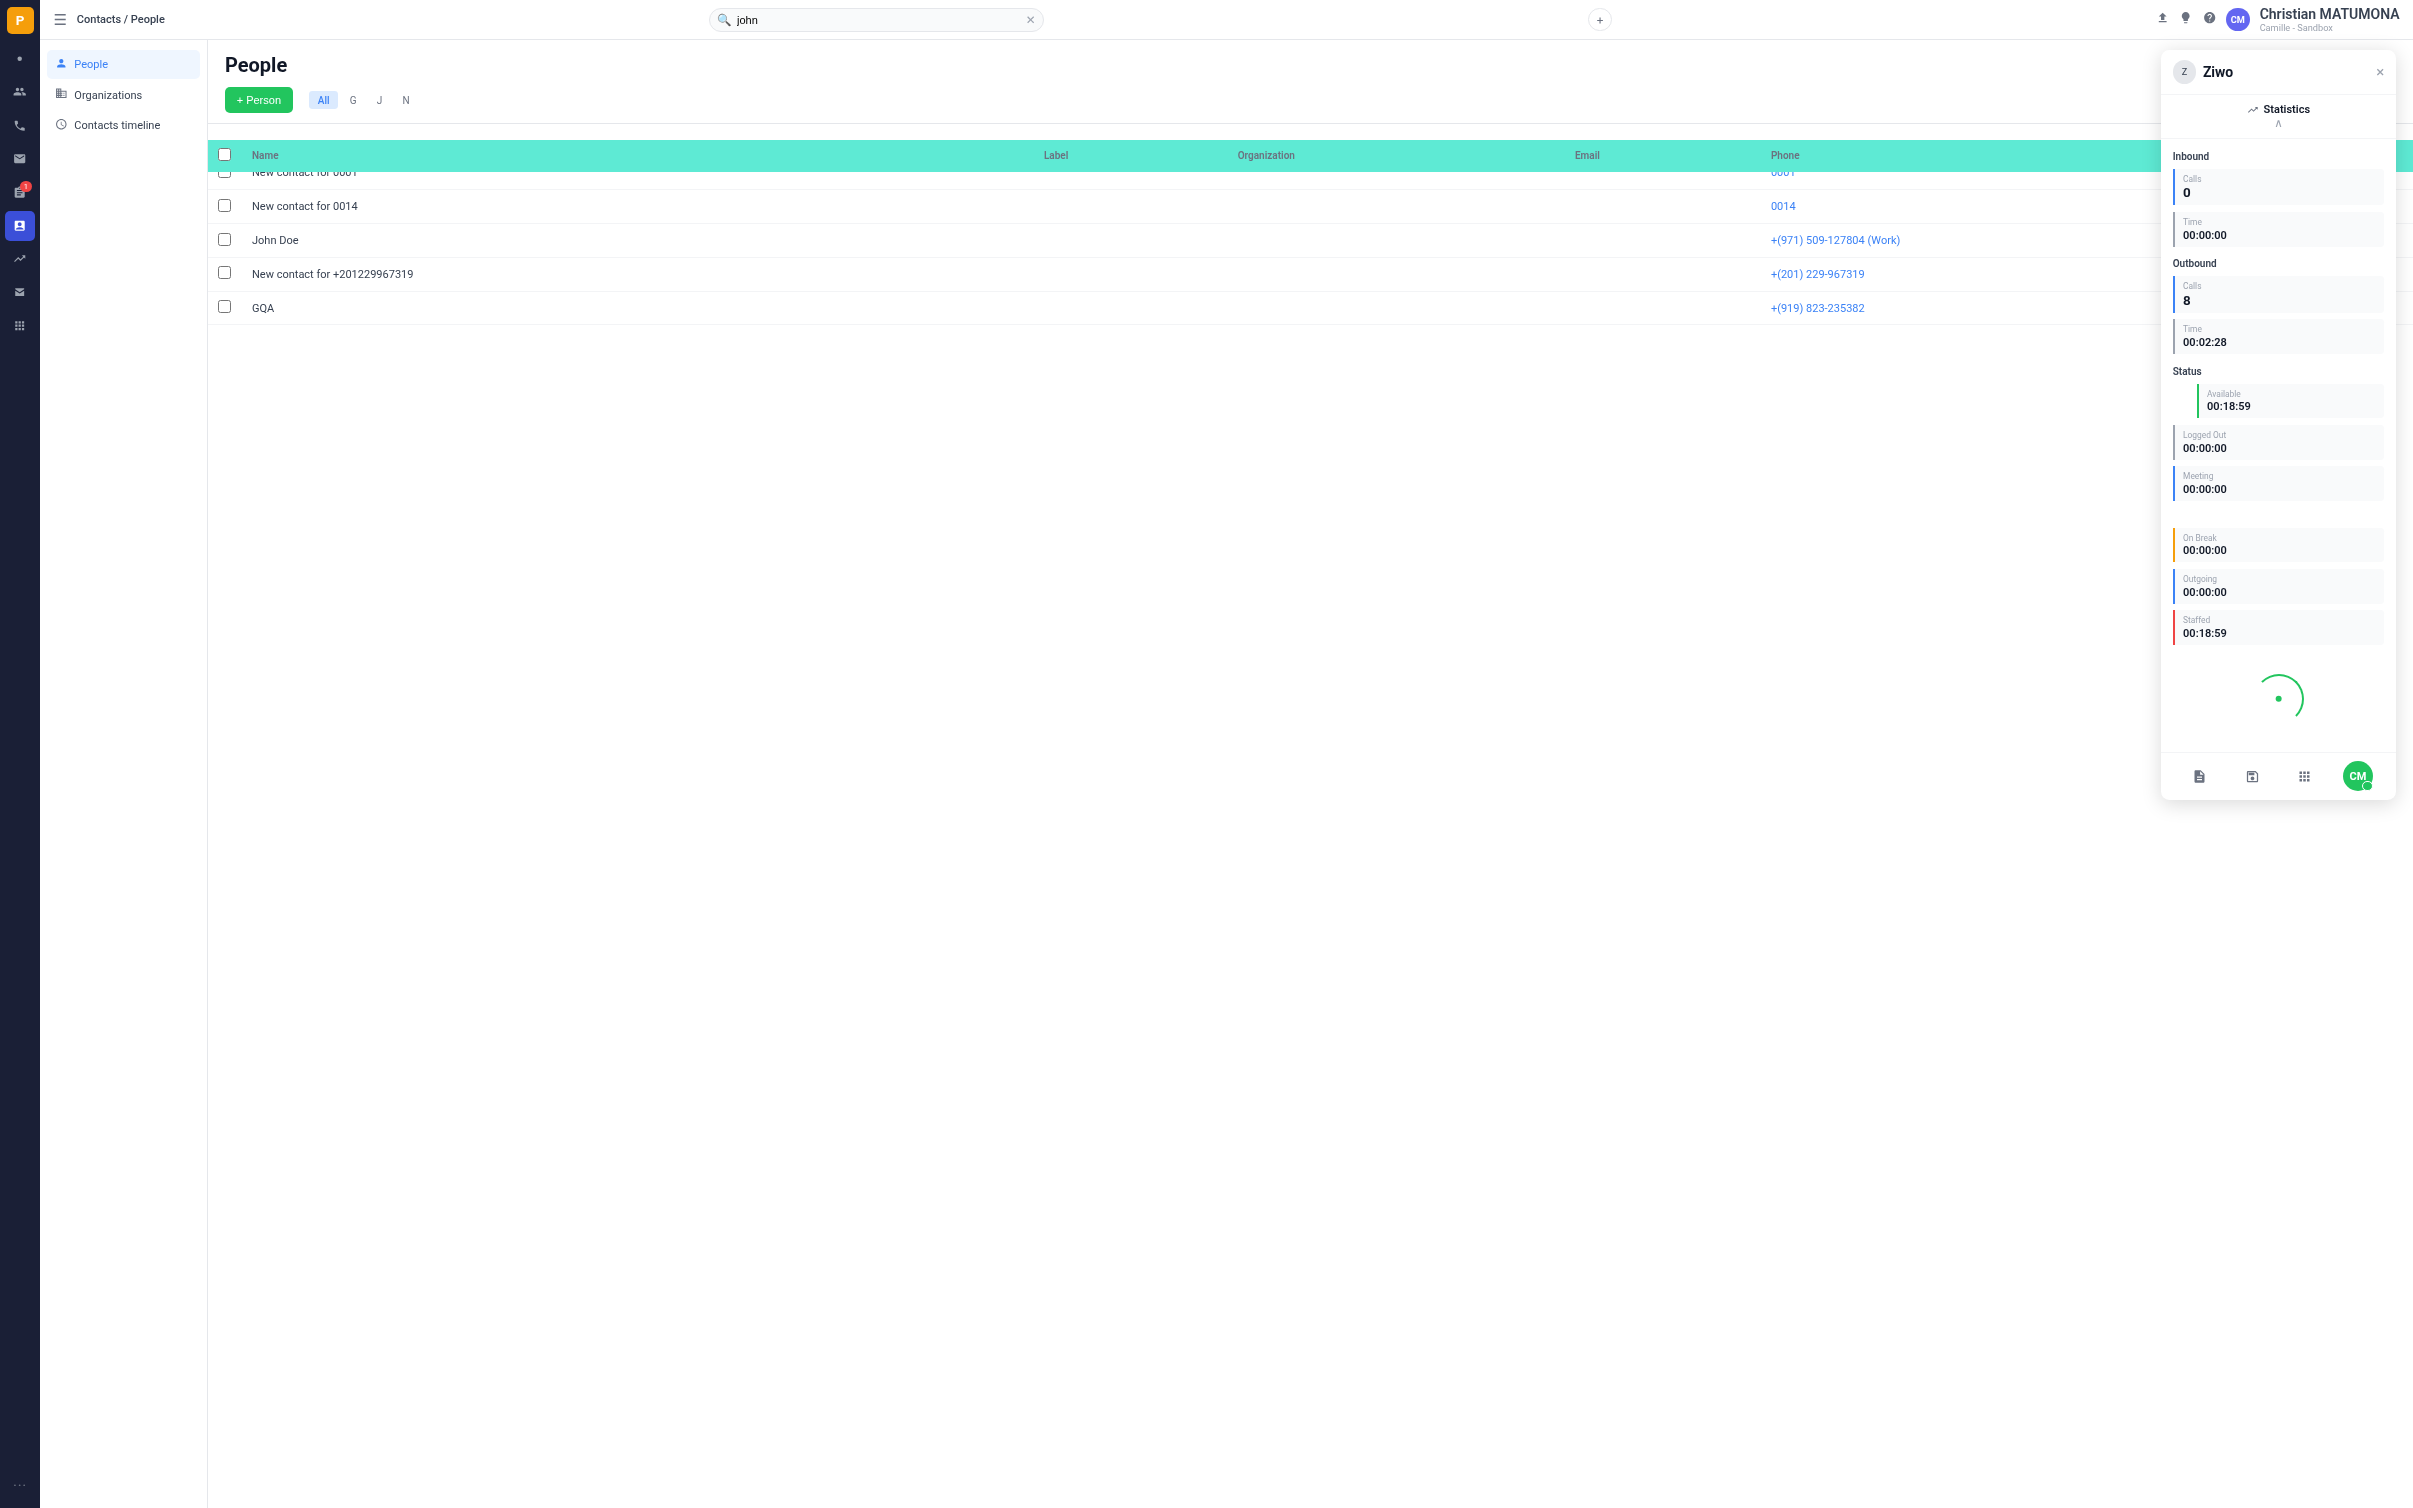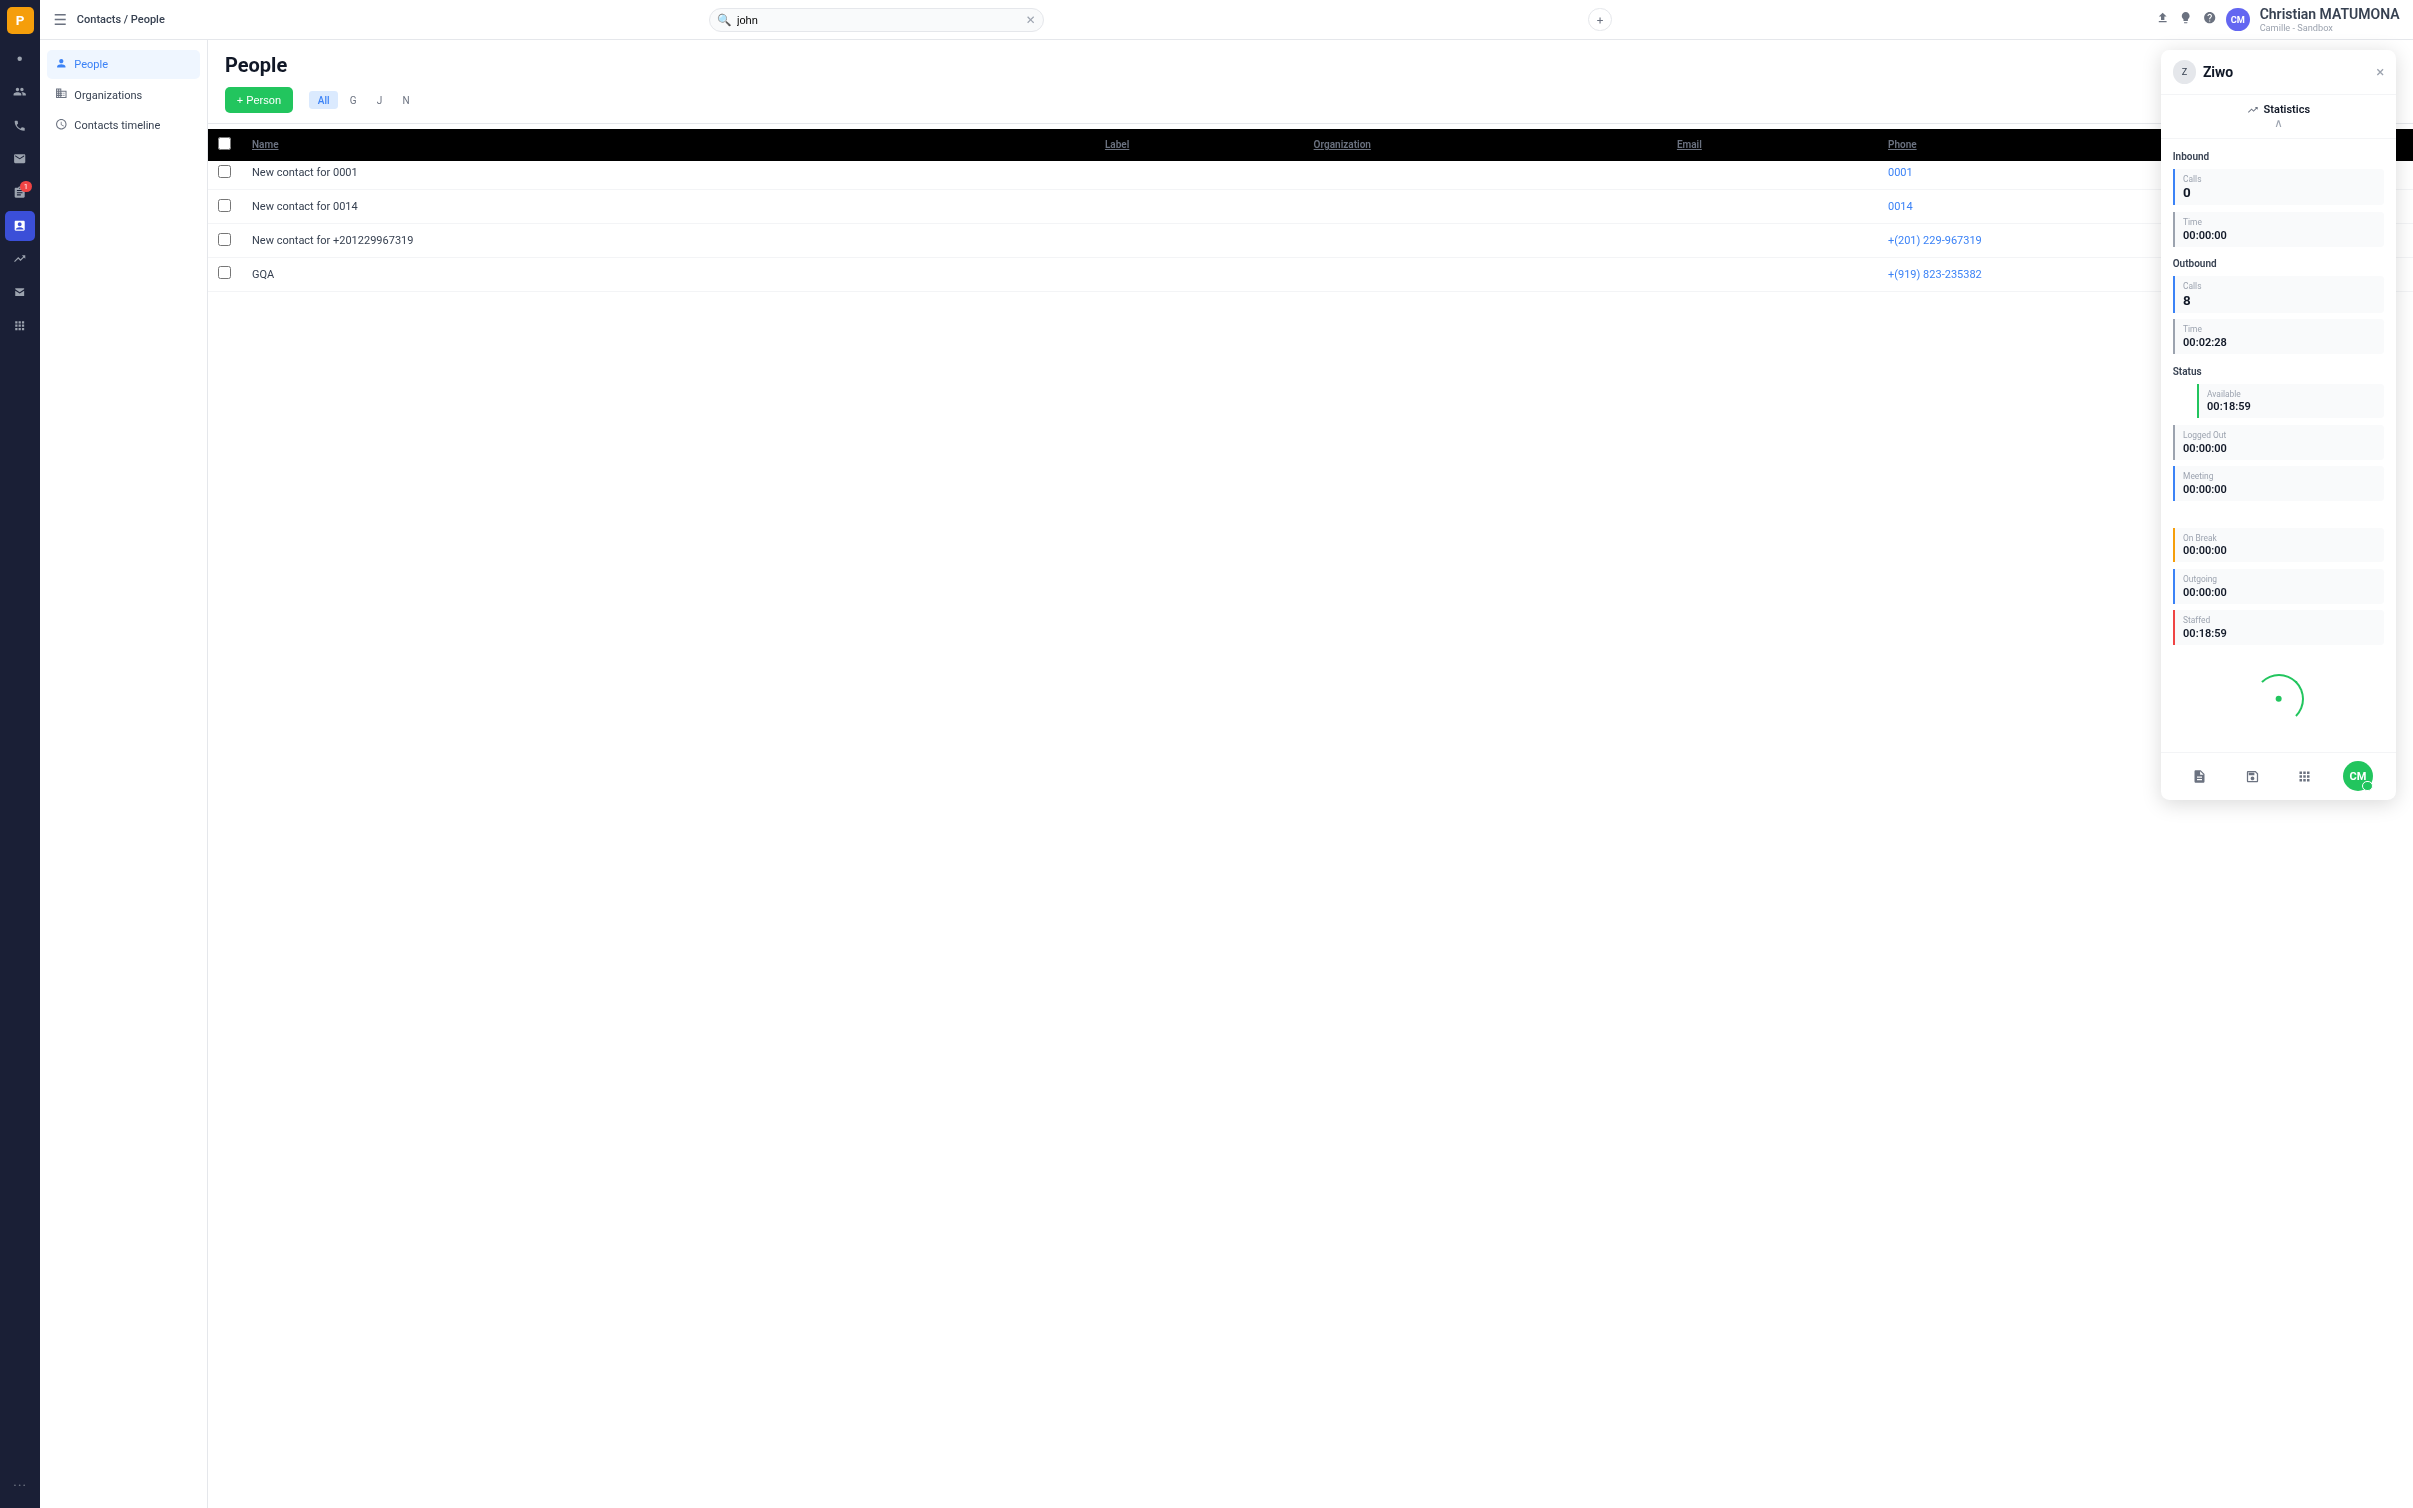--- a/index.html
+++ b/index.html
@@ -50,21 +50,21 @@
     .filter-tabs { display: flex; align-items: center; gap: 3.4px; margin-left: 6.7px; }
     .filter-tab { padding: 3.4px 8.4px; border-radius: 3.4px; font-size: 10px; cursor: pointer; color: #6b7280; }
     .filter-tab.active { background: #dbeafe; color: #3b82f6; font-weight: 500; }
     .page-meta { margin-left: auto; display: flex; align-items: center; gap: 6.7px; font-size: 10px; color: #6b7280; }
     .integration-btn { display: flex; align-items: center; gap: 3.4px; border: 0.8px solid #e5e7eb; border-radius: 3.4px; padding: 3.4px 6.7px; cursor: pointer; font-size: 10px; color: #374151; }
     .more-btn { color: #6b7280; cursor: pointer; font-size: 15px; }
 
     
     .table-container { flex: 1; overflow-y: auto; }
     table { width: 100%; border-collapse: collapse; }
-    thead th { padding: 8.4px 10px; text-align: left; font-size: 10px; font-weight: 600; color: #6b7280; border-bottom: 0.8px solid #e5e7eb; background: #000000; position: sticky; top: 5px; text-decoration: underline; }
+    thead th { padding: 8.4px 10px; text-align: left; font-size: 10px; font-weight: 600; color: #6b7280; border-bottom: 0.8px solid #e5e7eb; background: #5eead4; position: sticky; top: 16px; }
     thead th:first-child { width: 34px; }
     tbody tr { border-bottom: 0.8px solid #f3f4f6; }
     tbody td { padding: 8.4px 10px; font-size: 11px; color: #374151; }
     tbody td.phone-cell a { color: #3b82f6; text-decoration: none; }
     .checkbox-cell { width: 34px; }
     input[type="checkbox"] { cursor: pointer; }
 
     
     .ziwo-panel { position: fixed; right: 17px; top: 50px; width: 235px; background: white; border-radius: 8.4px; box-shadow: 0 3.4px 20px rgba(0,0,0,0.15); z-index: 100; overflow: hidden; }
     .ziwo-header { display: flex; align-items: center; padding: 10px 11.7px; border-bottom: 0.8px solid #f3f4f6; gap: 6.7px; }
@@ -278,20 +278,30 @@
       <td style="cursor:pointer;color:#374151">New contact for 0014</td>
       <td></td>
       <td></td>
       <td></td>
       <td class="phone-cell"><a href="#">0014</a></td>
     </tr>
               <tr>
       <td class="checkbox-cell">
         <input type="checkbox" style="">
       </td>
+      <td style="cursor:pointer;color:#374151">John Doe</td>
+      <td></td>
+      <td></td>
+      <td></td>
+      <td class="phone-cell"><a href="#">+(971) 509-127804 (Work)</a></td>
+    </tr>
+              <tr>
+      <td class="checkbox-cell">
+        <input type="checkbox" style="">
+      </td>
       <td style="cursor:pointer;color:#374151">New contact for +201229967319</td>
       <td></td>
       <td></td>
       <td></td>
       <td class="phone-cell"><a href="#">+(201) 229-967319</a></td>
     </tr>
               <tr>
       <td class="checkbox-cell">
         <input type="checkbox" style="">
       </td>

